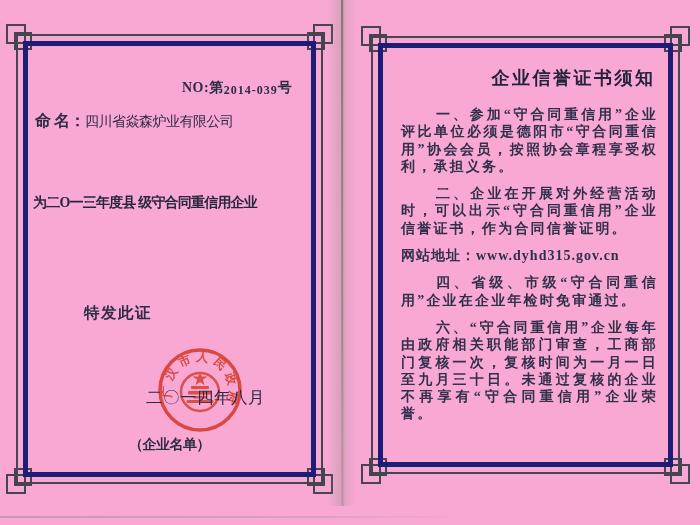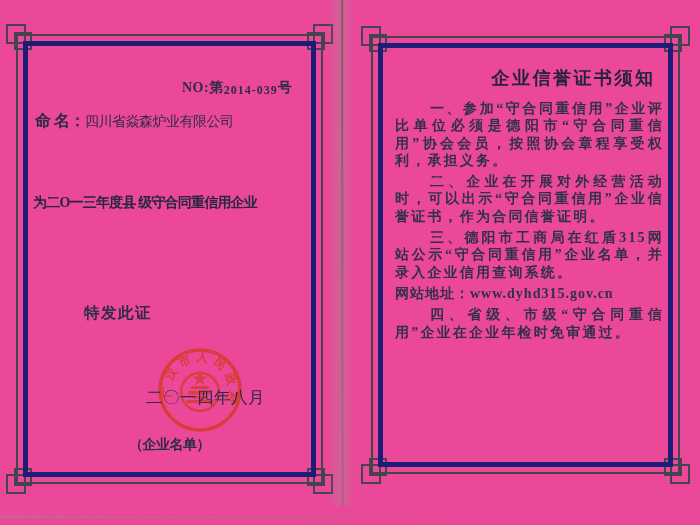--- a/index.html
+++ b/index.html
@@ -2,21 +2,21 @@
 <html><head>
 <meta charset="utf-8">
 <style>
   html,body{margin:0;padding:0;}
   body{
     width:700px;height:525px;position:relative;overflow:hidden;
     background:#ffffff;
     font-family:"Liberation Serif","DejaVu Serif",serif;
   }
   .paper{
-    position:absolute;inset:0;background:#ec4899;
+    position:absolute;inset:0;background:#f9a8d4;
   }
   
   .frame-thin{
     position:absolute;border:2px solid #45454f;background:transparent;box-sizing:border-box;
   }
   .frame-navy{
     position:absolute;border:5px solid #1d1d78;background:transparent;box-sizing:border-box;
   }
   .left-thin {left:16px;top:34px;width:307px;height:450px;}
   .left-navy {left:23px;top:41px;width:293px;height:436px;}
@@ -57,21 +57,21 @@
   
   .notice-title{
     position:absolute;left:378px;top:66px;width:295px;text-align:center;z-index:4;
     font-size:18px;font-weight:bold;letter-spacing:2.5px;color:#23233a;white-space:nowrap;padding-left:48px;
   }
   .notice-body{
     position:absolute;left:391px;top:96px;width:277px;z-index:4;
     font-size:14px;font-weight:bold;line-height:17.3px;letter-spacing:2.2px;
     color:#30304a;text-align:justify;text-justify:inter-character;
   }
-  .notice-body p{margin:4px;text-indent:35px;}
+  .notice-body p{margin:10px;text-indent:35px;}
   .notice-body p.noindent{text-indent:0;letter-spacing:1px;}
 </style>
 </head>
 <body>
 
 <div class="paper">
 
   <div>
     <div class="frame-thin left-thin">
       <div class="c tl"></div>
@@ -118,22 +118,22 @@
       <div class="c bl"></div>
       <div class="c br"></div>
     </div>
     <div class="frame-navy right-navy"></div>
 
     <div class="notice-title">企业信誉证书须知</div>
 
     <div class="notice-body">
         <p>一、参加“守合同重信用”企业评比单位必须是德阳市“守合同重信用”协会会员，按照协会章程享受权利，承担义务。</p>
         <p>二、企业在开展对外经营活动时，可以出示“守合同重信用”企业信誉证书，作为合同信誉证明。</p>
-        <p>三、德阳市工商局在红盾315网站公示“守合同重信用”企业名单，并录入企业信用查询系统。</p>
         <p class="noindent">网站地址：www.dyhd315.gov.cn</p>
         <p>四、省级、市级“守合同重信用”企业在企业年检时免审通过。</p>
+        <p>六、“守合同重信用”企业每年由政府相关职能部门审查，工商部门复核一次，复核时间为一月一日至九月三十日。未通过复核的企业不再享有“守合同重信用”企业荣誉。</p>
       </div>
   </div>
 
   <div class="crease"></div>
   <div class="crease-core"></div>
   <div class="edge-shadow"></div>
 </div>
 
 </body></html>

